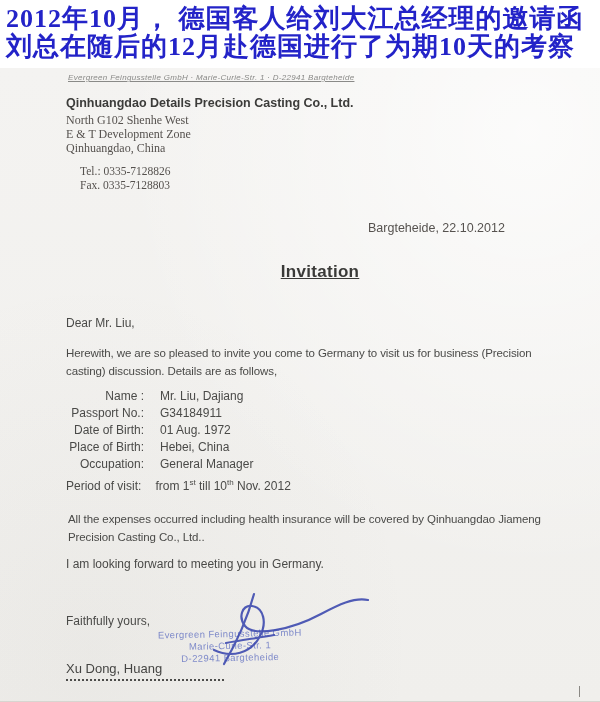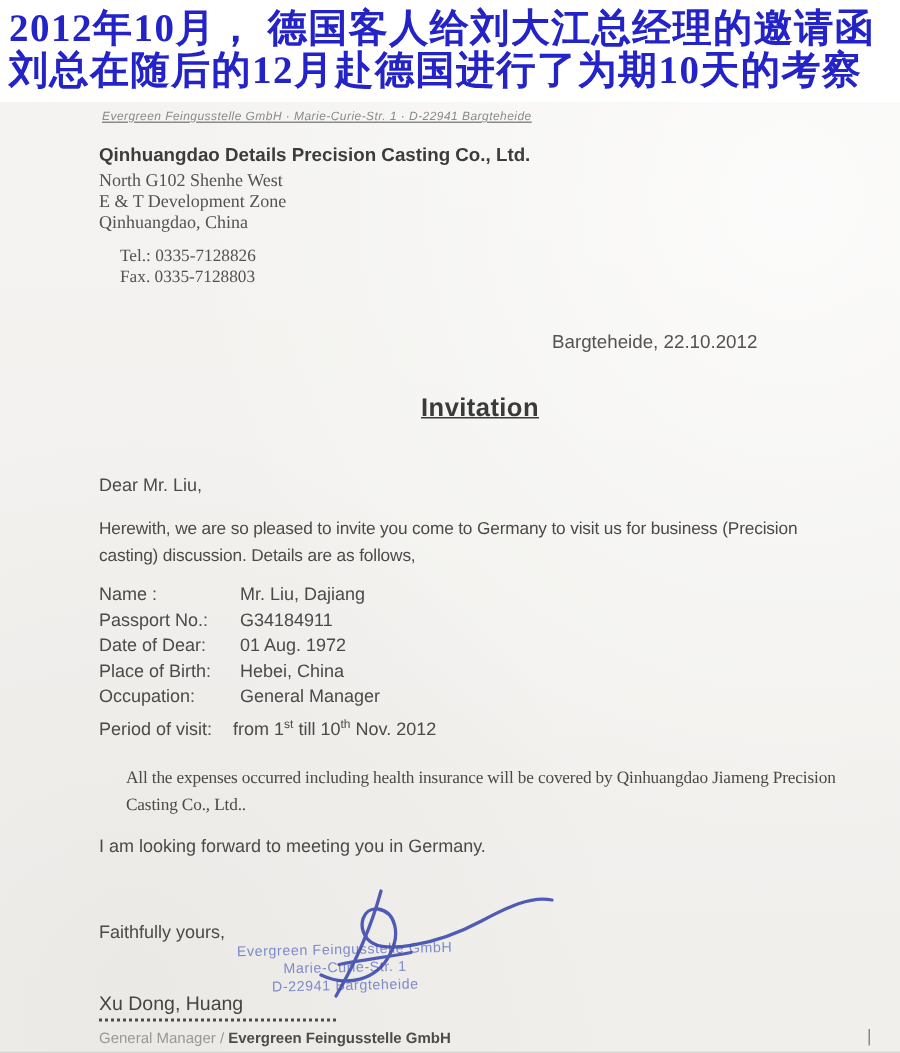--- a/index.html
+++ b/index.html
@@ -69,29 +69,29 @@
     color: #3a3a38;
     margin-left: 20px;
   }
   .letter-title span { text-decoration: underline; }
   .salutation { position: absolute; left: 66px; top: 248px; font-size: 12px; }
   .intro {
     position: absolute; left: 66px; top: 276px; width: 502px;
     font-size: 11.5px; line-height: 18px; letter-spacing: -0.1px;
   }
   .details { position: absolute; left: 66px; top: 321px; font-size: 12px; }
-  .details .row { display: flex; height: 17px; align-items: baseline; }
+  .details .row { display: flex; height: 17px; align-items: baseline; text-align: right; }
   .details .lbl { width: 78px; }
   .details .val { margin-left: 16px; }
   .period { position: absolute; left: 66px; top: 410px; font-size: 12px; }
   .period .lbl { margin-right: 14px; }
   .period sup { font-size: 8px; }
   .expenses {
-    position: absolute; left: 84px; top: 442px; width: 492px;
-    font-size: 11.5px; line-height: 18px; letter-spacing: -0.1px; font-family: Liberation Serif, serif;
+    position: absolute; left: 68px; top: 442px; width: 492px;
+    font-size: 11.5px; line-height: 18px; letter-spacing: -0.1px;
   }
   .looking { position: absolute; left: 66px; top: 489px; font-size: 12px; }
   .valediction { position: absolute; left: 66px; top: 546px; font-size: 12px; }
 
   .stamp {
     position: absolute; left: 128px; top: 560px; width: 204px;
     text-align: center;
     font-size: 9.5px; line-height: 12px;
     transform: rotate(-1.2deg);
     opacity: 0.85;
@@ -150,21 +150,21 @@
     <div class="details">
       <div class="row">
         <span class="lbl">Name :</span>
         <span class="val">Mr. Liu, Dajiang</span>
       </div>
       <div class="row">
         <span class="lbl">Passport No.:</span>
         <span class="val">G34184911</span>
       </div>
       <div class="row">
-        <span class="lbl">Date of Dear:</span>
+        <span class="lbl">Date of Birth:</span>
         <span class="val">01 Aug. 1972</span>
       </div>
       <div class="row">
         <span class="lbl">Place of Birth:</span>
         <span class="val">Hebei, China</span>
       </div>
       <div class="row">
         <span class="lbl">Occupation:</span>
         <span class="val">General Manager</span>
       </div>
@@ -191,19 +191,16 @@
         <path d="M 18 62 C 35 70, 55 66, 64 48 C 71 35, 68 20, 56 18 C 46 17, 42 29, 49 38 C 58 49, 95 42, 125 26 C 142 17, 158 9, 172 12"></path>
         <path d="M 58 6 C 52 28, 42 52, 28 76"></path>
         <path d="M 30 55 C 45 52, 62 50, 78 47"></path>
       </g>
     </svg>
 
     <div class="signer-name">Xu Dong, Huang</div>
 
     <div class="dotted-line"></div>
 
-    <div class="signer-role">
-      <span class="light">General Manager / </span><span class="bold">Evergreen Feingusstelle GmbH</span>
-    </div>
 
     <div class="edge-tick"></div>
   </div>
 </div>
 
 </body></html>

